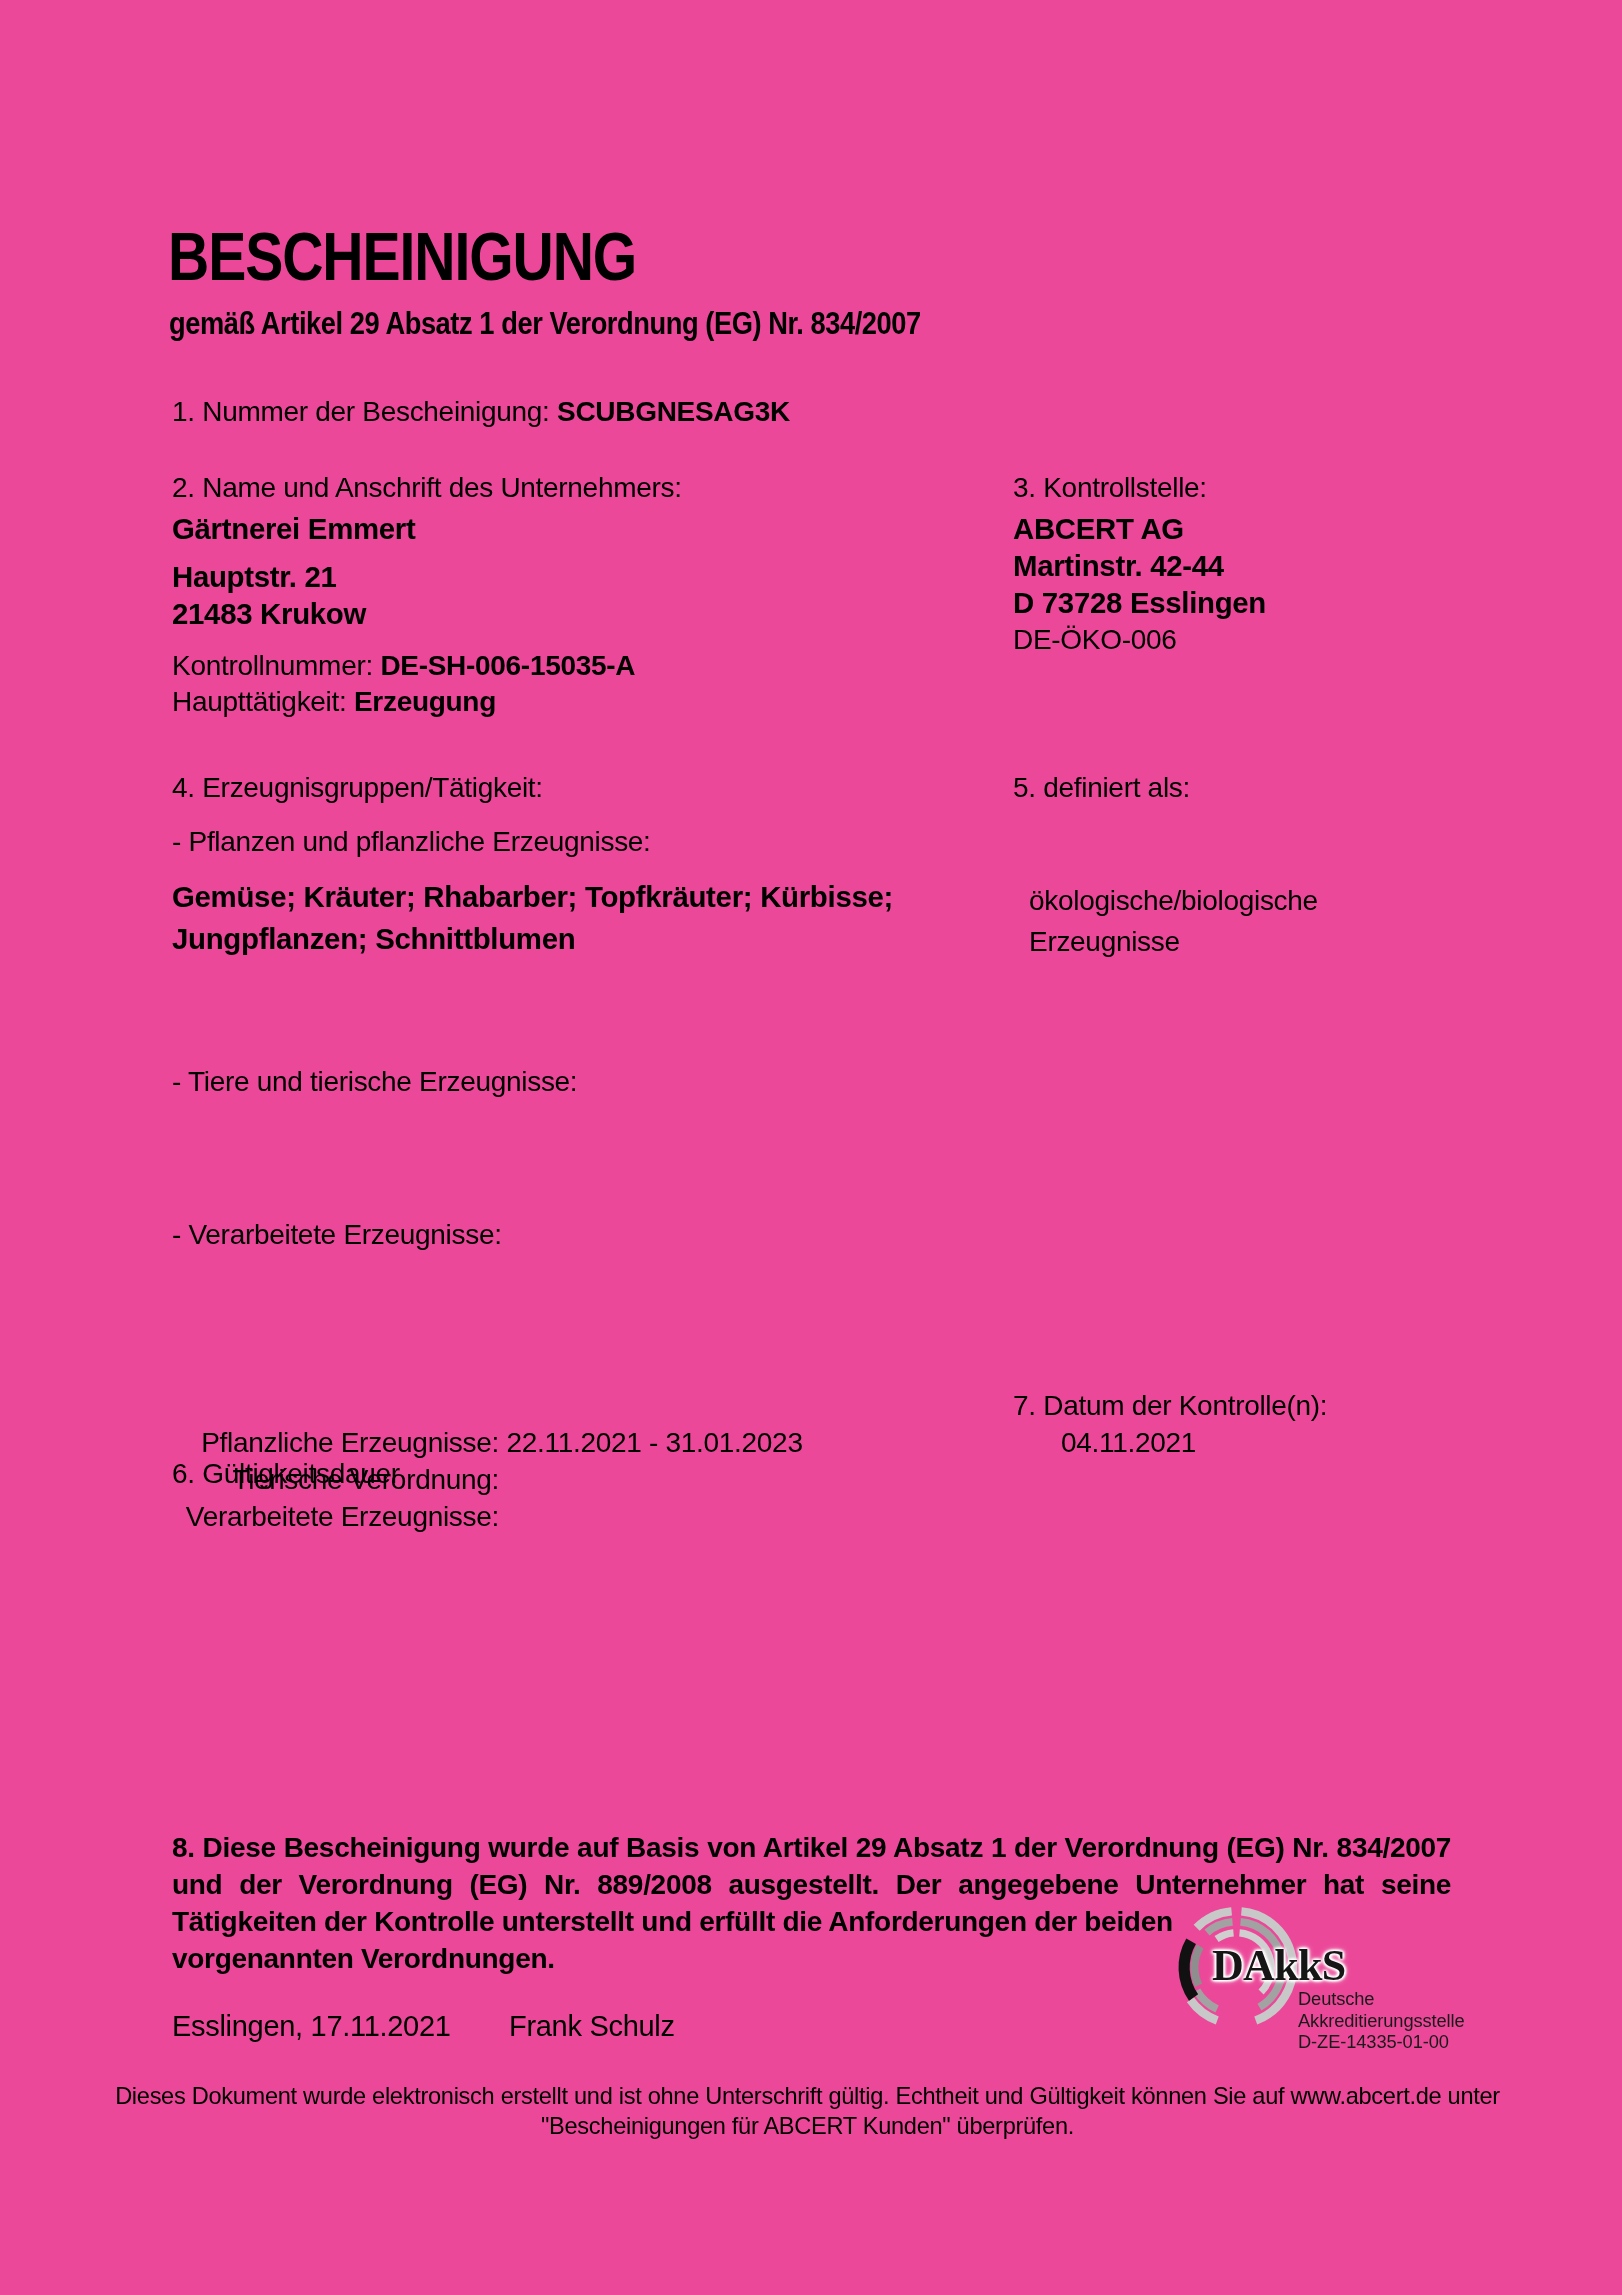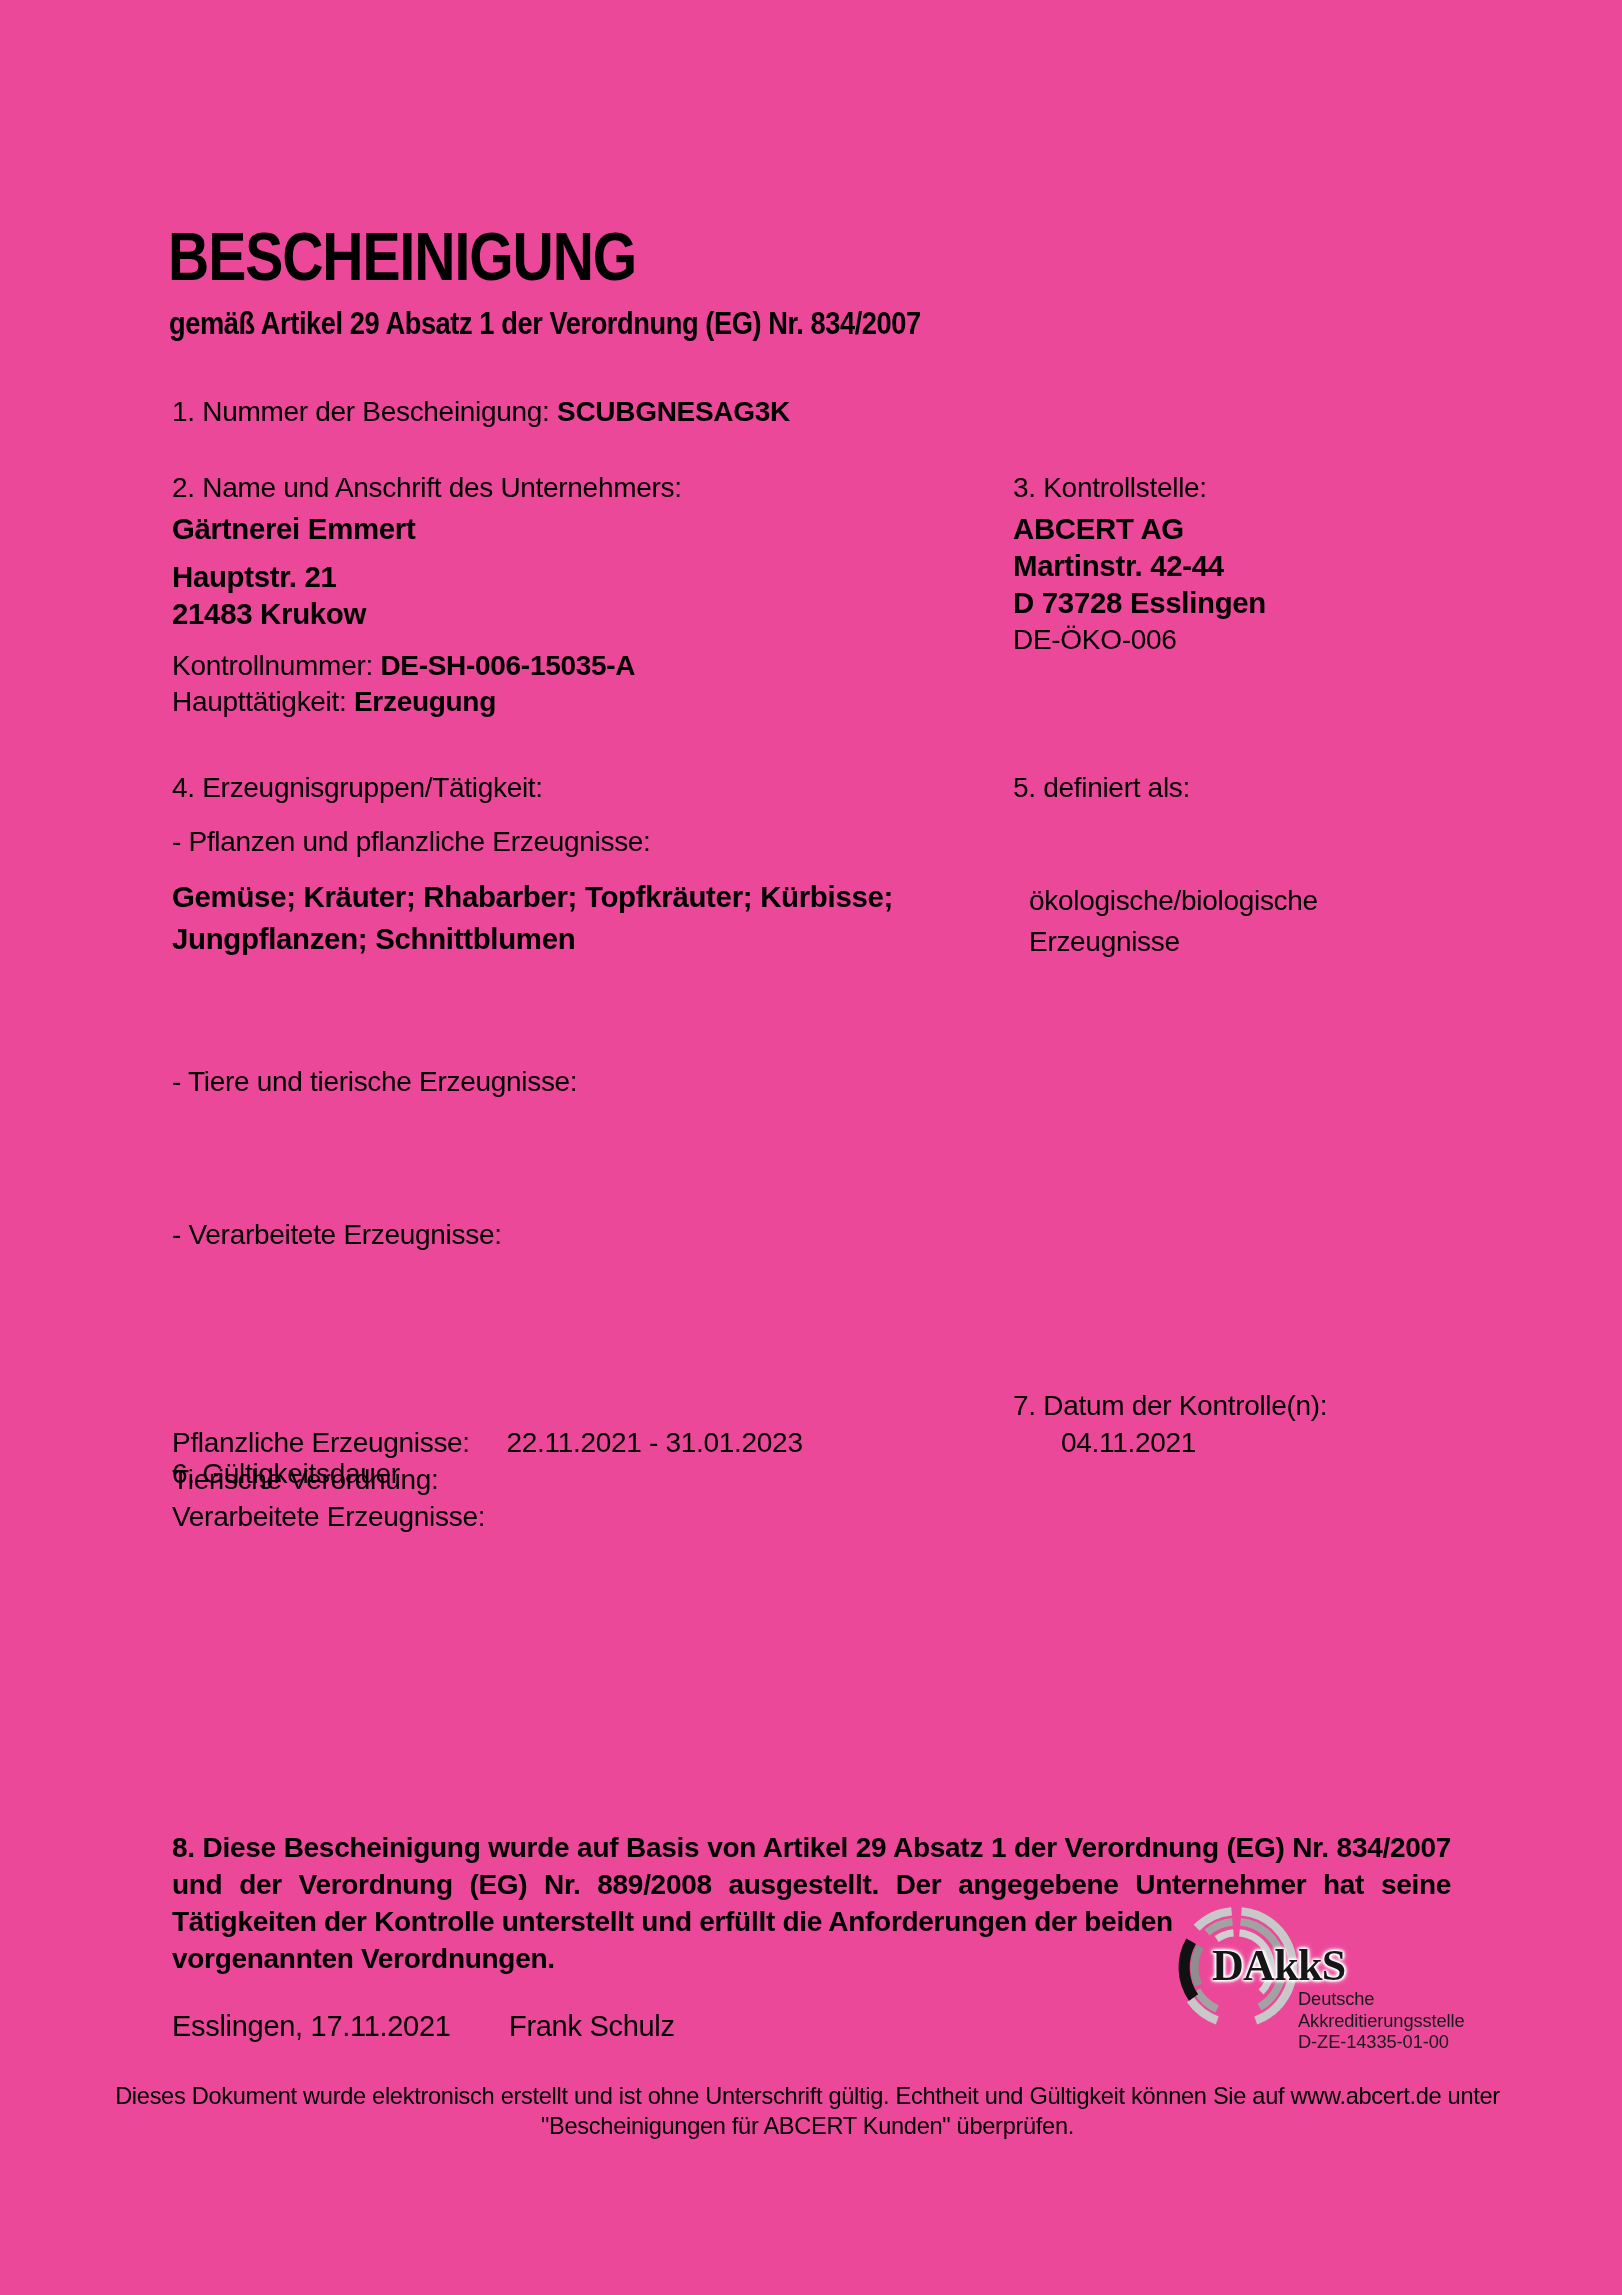--- a/index.html
+++ b/index.html
@@ -39,21 +39,21 @@
   #sec4-label{left:172px;top:769px;}
   #sec4-plant{left:172px;top:823px;}
   #sec4-products{left:172px;top:876px;width:851px;line-height:42px;}
   #sec5-label{left:1013px;top:769px;}
   #sec5-value{left:1013px;top:880px;width:353px;line-height:41px;margin-left:16px;}
   #sec4-animal{left:172px;top:1063px;}
   #sec4-processed{left:172px;top:1216px;}
   #sec6-label{left:172px;top:1455px;}
   #sec6-rows{left:172px;top:1424px;}
   .vrow{height:37px;}
-  .vrow .lbl{display:inline-block;width:327px;}
+  .vrow .lbl{display:inline-block;width:327px;text-align:right;}
   #sec7-label{left:1013px;top:1387px;}
   #sec7-value{left:1061px;top:1424px;}
   #sec8{left:172px;top:1829px;width:1279px;font-size:28px;font-weight:bold;}
   #sec8 .jline{height:37px;line-height:37px;text-align:justify;text-align-last:justify;white-space:normal;}
   #sec8 .nline{height:37px;line-height:37px;}
   #sig-place{left:172px;top:2010px;font-size:29px;}
   #sig-name{left:509px;top:2010px;font-size:29px;}
   #dakks-logo{left:1171px;top:1902px;width:301px;height:157px;}
   #dakks-arcs{position:absolute;left:0;top:0;}
   #dakks-word{

